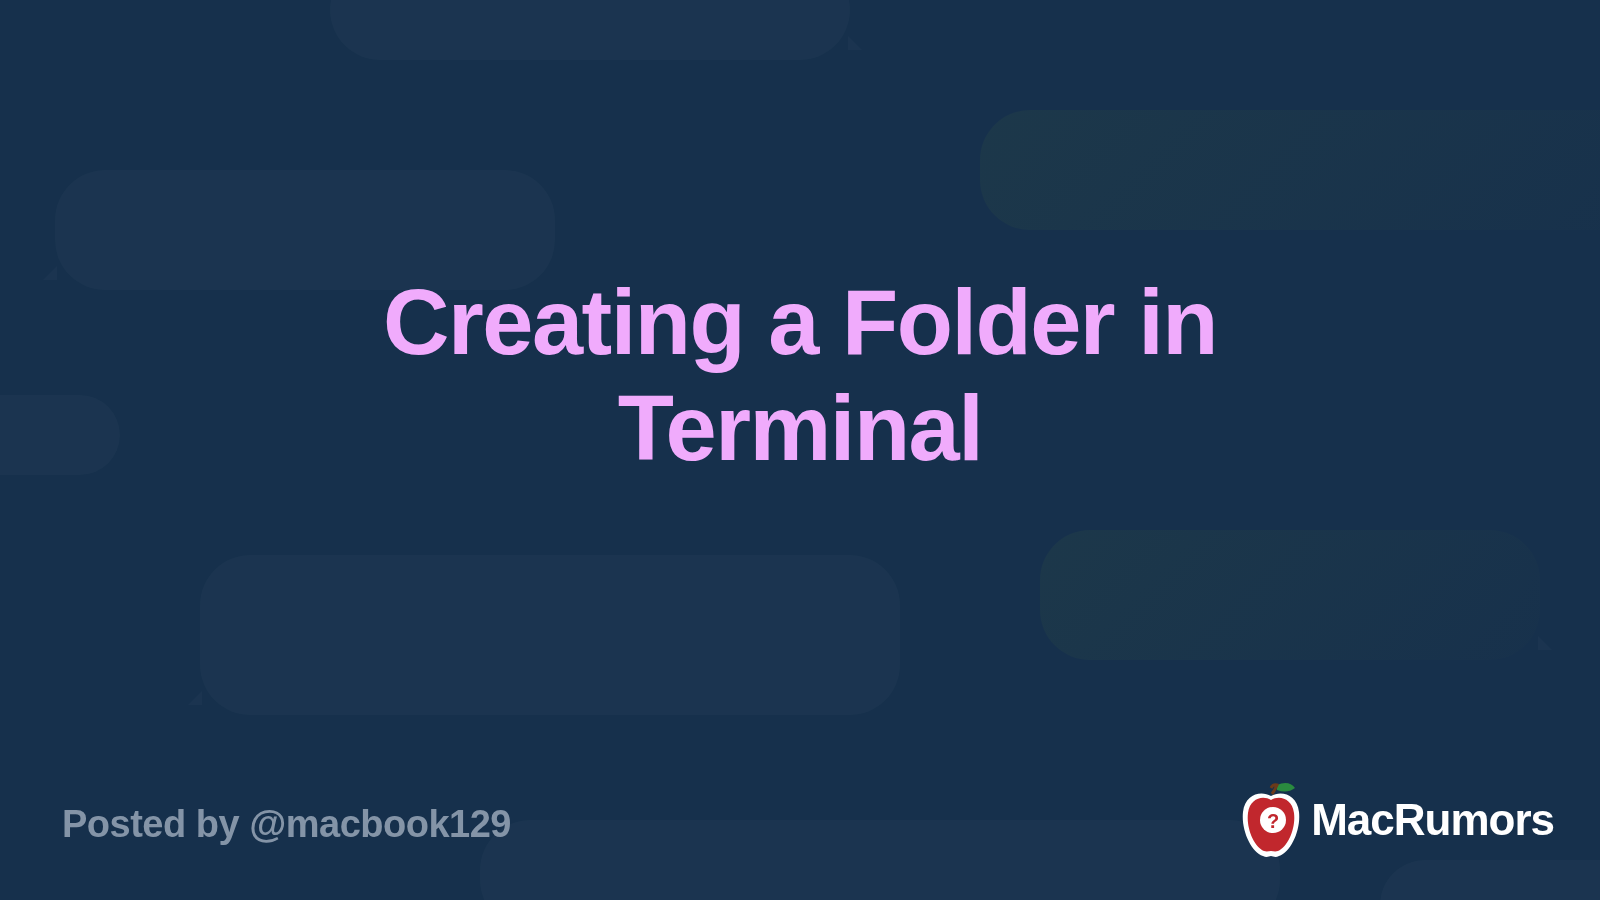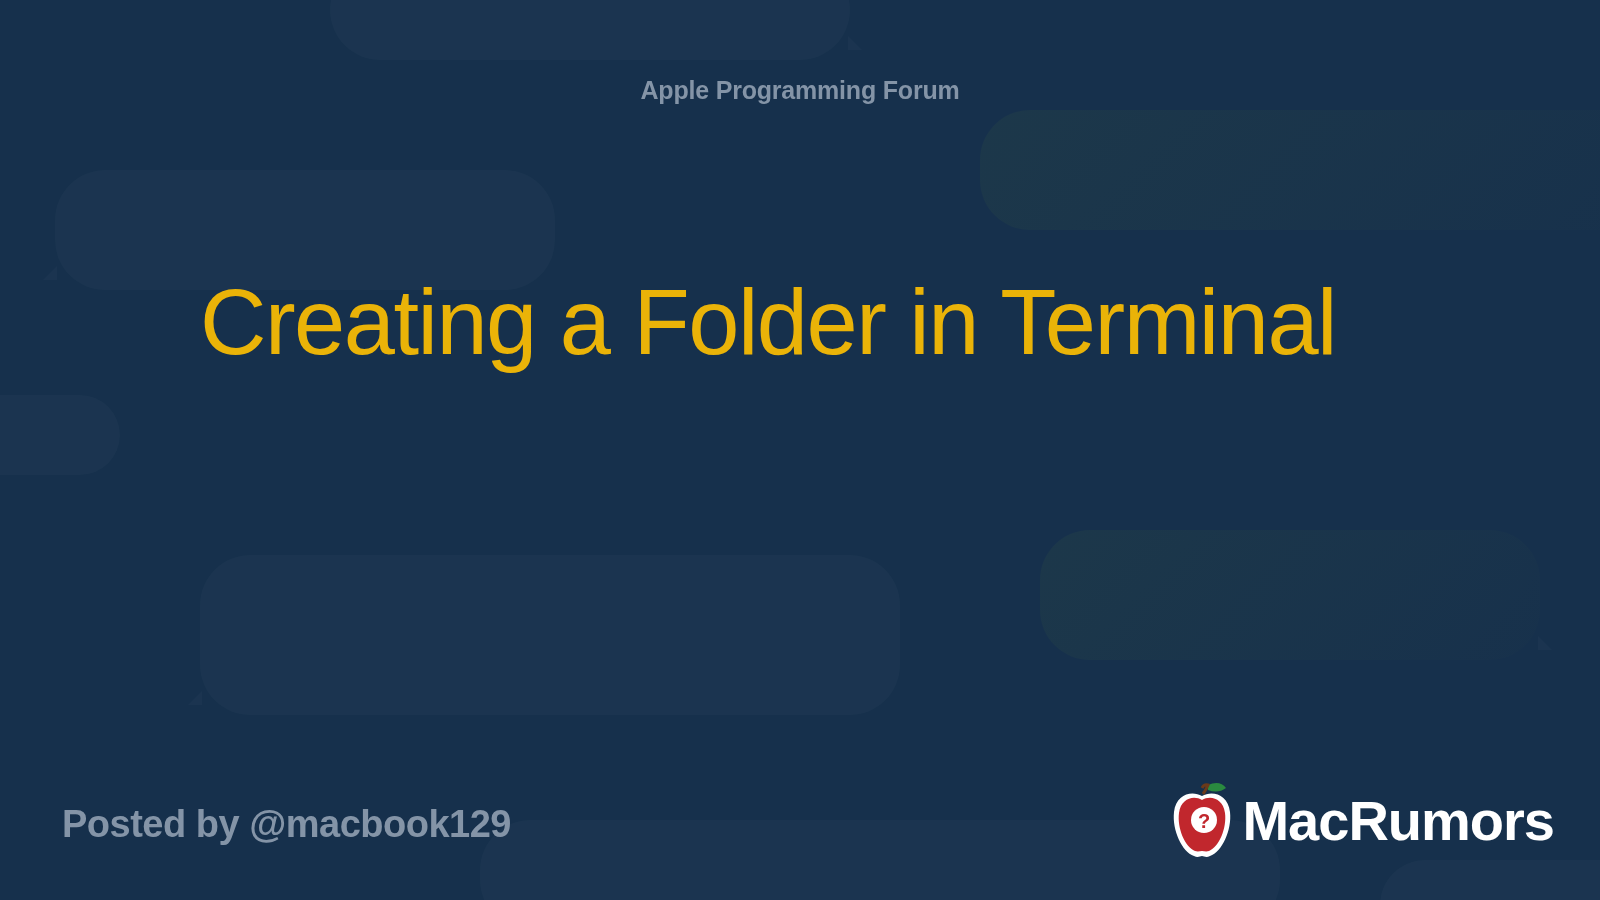--- a/index.html
+++ b/index.html
@@ -76,24 +76,24 @@
       font-weight: 600;
       letter-spacing: -0.2px;
     }
     
     .title {
       position: absolute;
       top: 270px;
       left: 50%;
       transform: translateX(-50%);
       width: 1200px;
-      text-align: left;
-      color: #eab308;
+      text-align: center;
+      color: #f0abfc;
       font-size: 92px;
-      font-weight: 400;
+      font-weight: 700;
       line-height: 1.15;
       letter-spacing: -1.5px;
     }
     
     .posted-by {
       position: absolute;
       bottom: 54px;
       left: 62px;
       color: #8494a7;
       font-size: 38px;
@@ -106,21 +106,21 @@
       position: absolute;
       bottom: 40px;
       right: 46px;
       display: flex;
       align-items: center;
       gap: 6px;
     }
     
     .brand-text {
       color: #ffffff;
-      font-size: 56px;
+      font-size: 44px;
       font-weight: 800;
       letter-spacing: -1px;
     }
     
     .apple-logo {
       width: 68px;
       height: 80px;
       position: relative;
     }
   </style>
@@ -132,21 +132,20 @@
   <div class="bubble greenish bubble-tail-right" style="top: 110px; right: -60px; width: 680px; height: 120px;"></div>
   <div class="bubble bubble-tail-left" style="top: 170px; left: 55px; width: 500px; height: 120px;"></div>
   <div class="bubble" style="top: 395px; left: -100px; width: 220px; height: 80px;"></div>
   <div class="bubble bubble-tail-left" style="top: 555px; left: 200px; width: 700px; height: 160px;"></div>
   <div class="bubble greenish bubble-tail-right" style="top: 530px; right: 60px; width: 500px; height: 130px;"></div>
   <div class="bubble" style="bottom: -30px; left: 480px; width: 800px; height: 110px;"></div>
   <div class="bubble" style="bottom: -50px; right: -80px; width: 300px; height: 90px;"></div>
 </div>
 
 <div class="content">
-  <div class="forum-label">Apple Programming Forum</div>
 
   <h1 class="title">Creating a Folder in Terminal</h1>
 
   <div class="posted-by">Posted by @macbook129</div>
 
   <div class="brand">
     <div class="apple-logo">
       <svg viewBox="0 0 68 80" width="68" height="80">
 
         <path d="M 40 5 Q 52 0 58 8 Q 50 14 40 10 Z" fill="#2a8a3f"></path>

